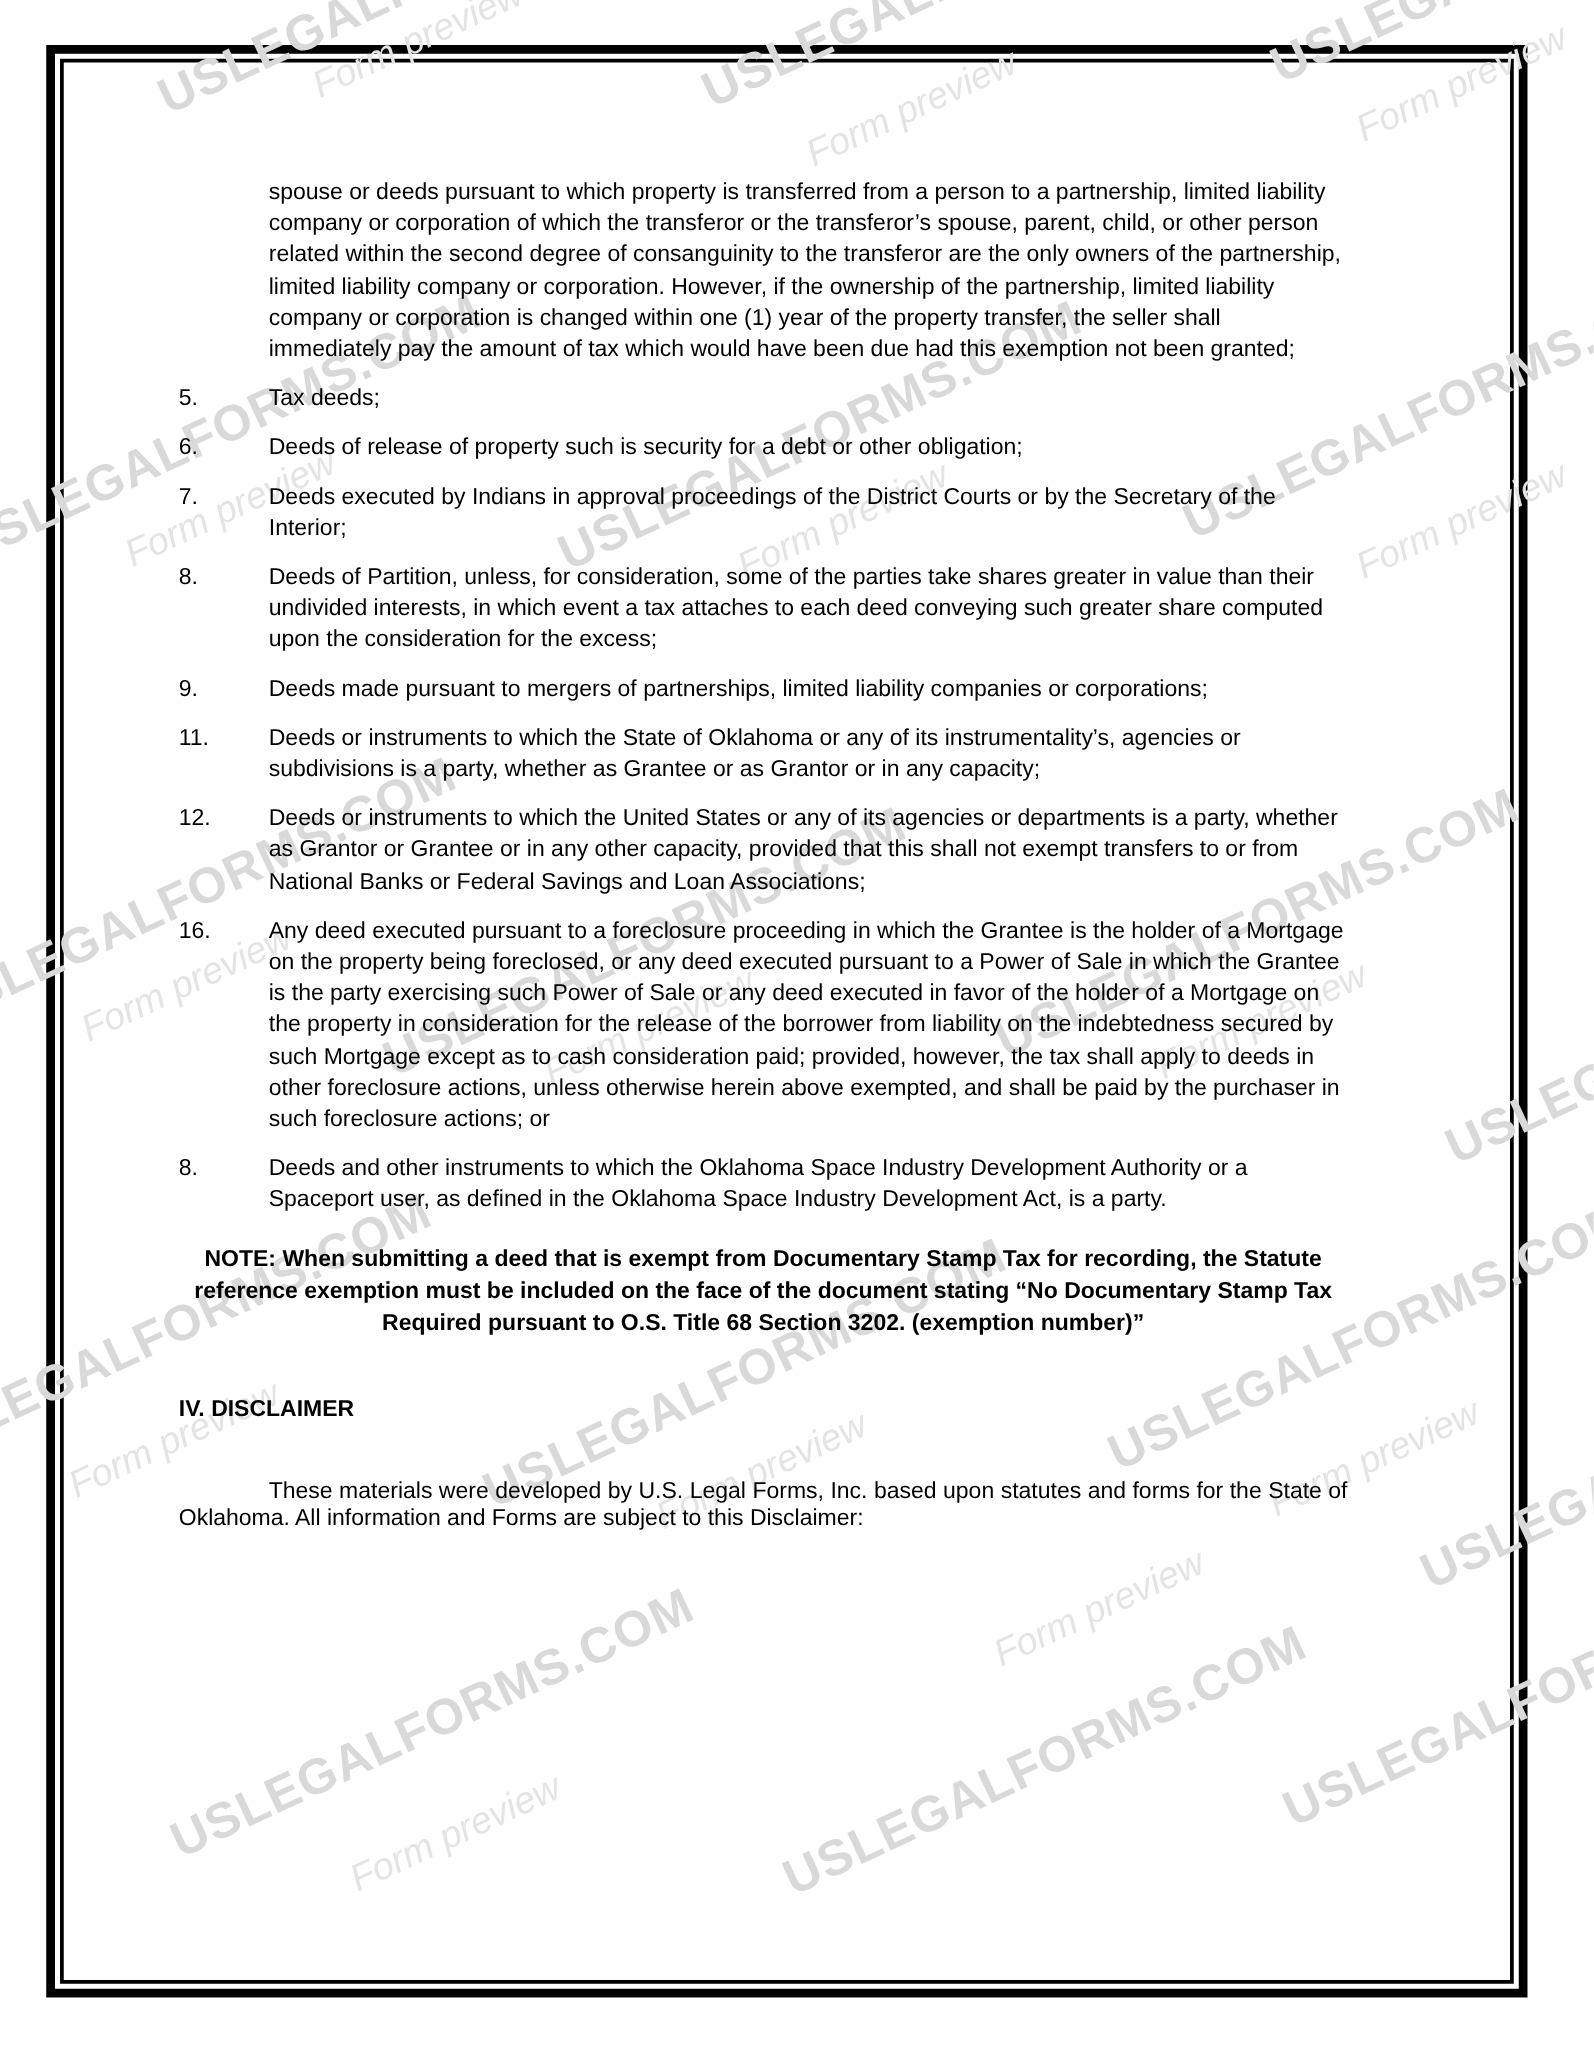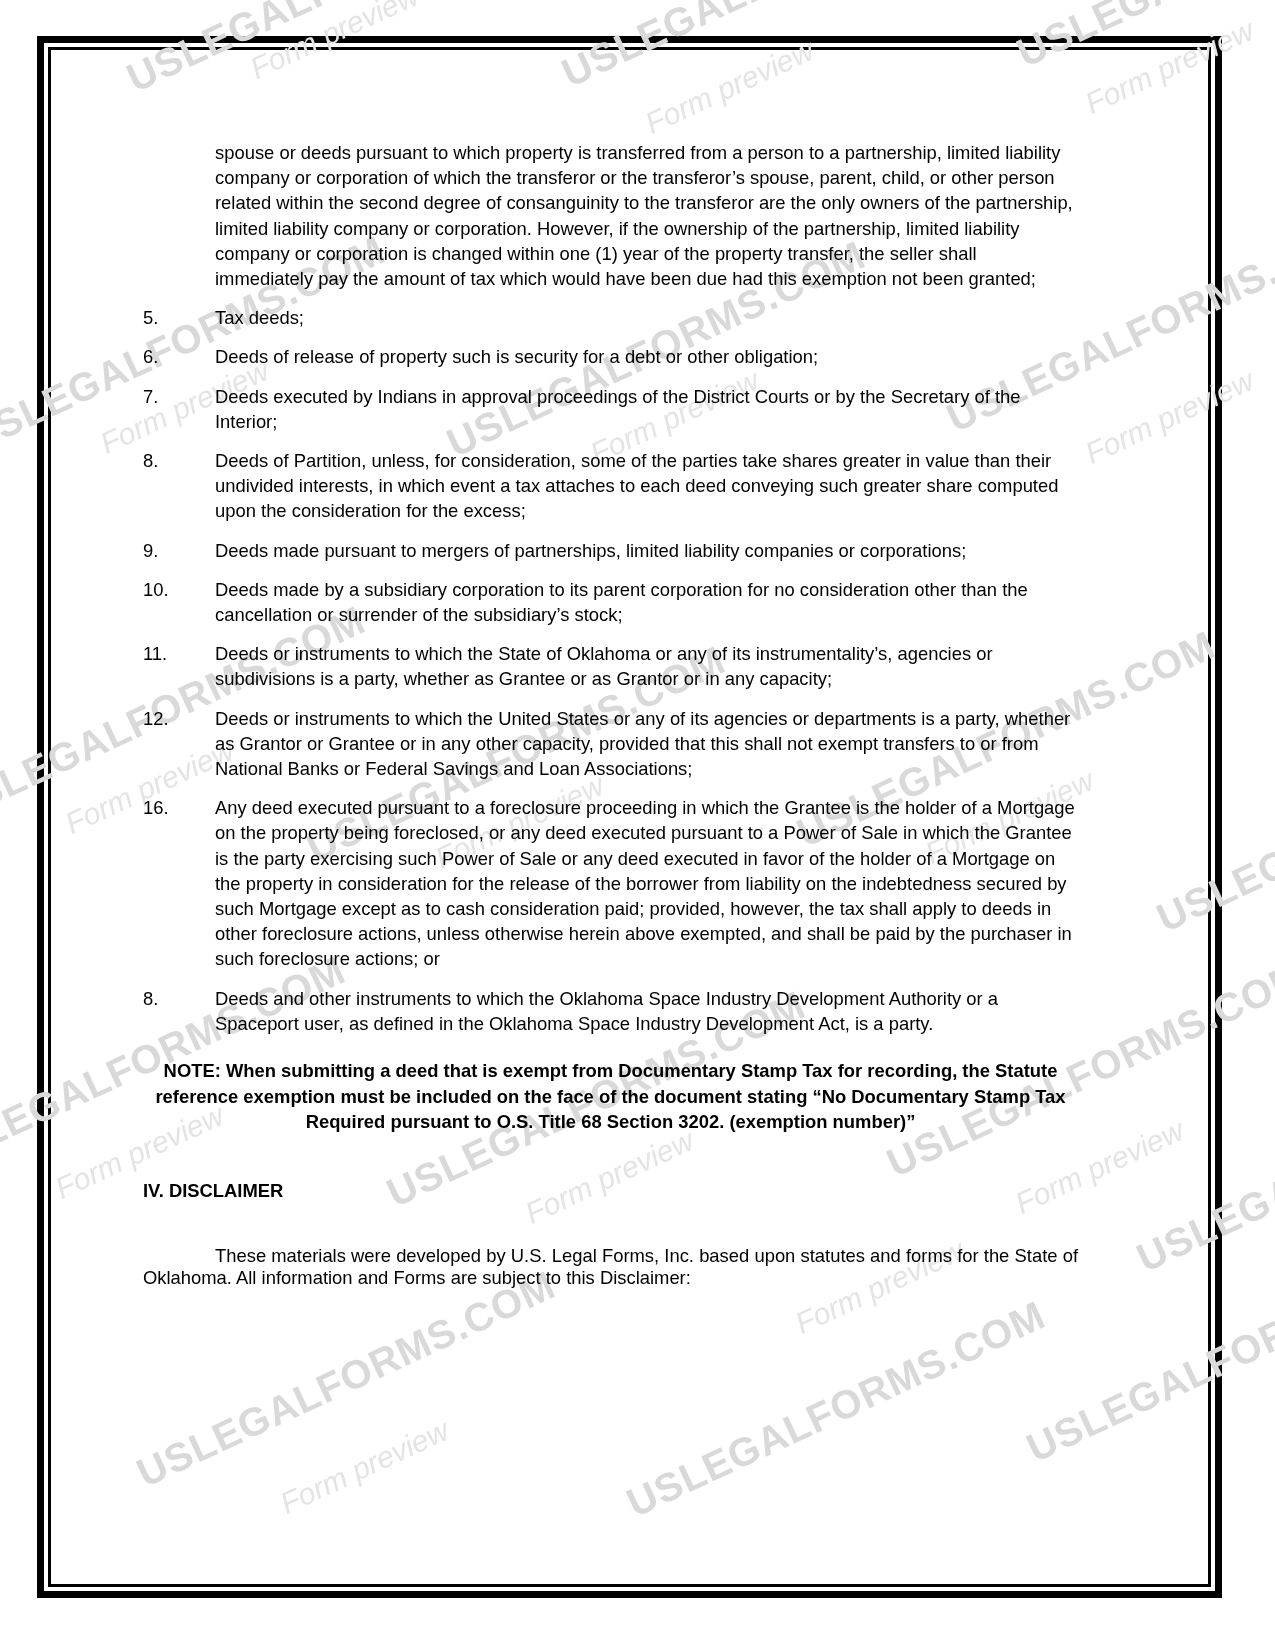--- a/index.html
+++ b/index.html
@@ -205,24 +205,20 @@
     <div class="list-item">
       <div class="li-num">8.</div>
       <div class="li-text">Deeds of Partition, unless, for consideration, some of the parties take shares greater in value than their undivided interests, in which event a tax attaches to each deed conveying such greater share computed upon the consideration for the excess;</div>
     </div>
 
     <div class="list-item">
       <div class="li-num">9.</div>
       <div class="li-text">Deeds made pursuant to mergers of partnerships, limited liability companies or corporations;</div>
     </div>
 
-    <div class="list-item">
-      <div class="li-num">10.</div>
-      <div class="li-text">Deeds made by a subsidiary corporation to its parent corporation for no consideration other than the cancellation or surrender of the subsidiary’s stock;</div>
-    </div>
 
     <div class="list-item">
       <div class="li-num">11.</div>
       <div class="li-text">Deeds or instruments to which the State of Oklahoma or any of its instrumentality’s, agencies or subdivisions is a party, whether as Grantee or as Grantor or in any capacity;</div>
     </div>
 
     <div class="list-item">
       <div class="li-num">12.</div>
       <div class="li-text">Deeds or instruments to which the United States or any of its agencies or departments is a party, whether as Grantor or Grantee or in any other capacity, provided that this shall not exempt transfers to or from National Banks or Federal Savings and Loan Associations;</div>
     </div>

